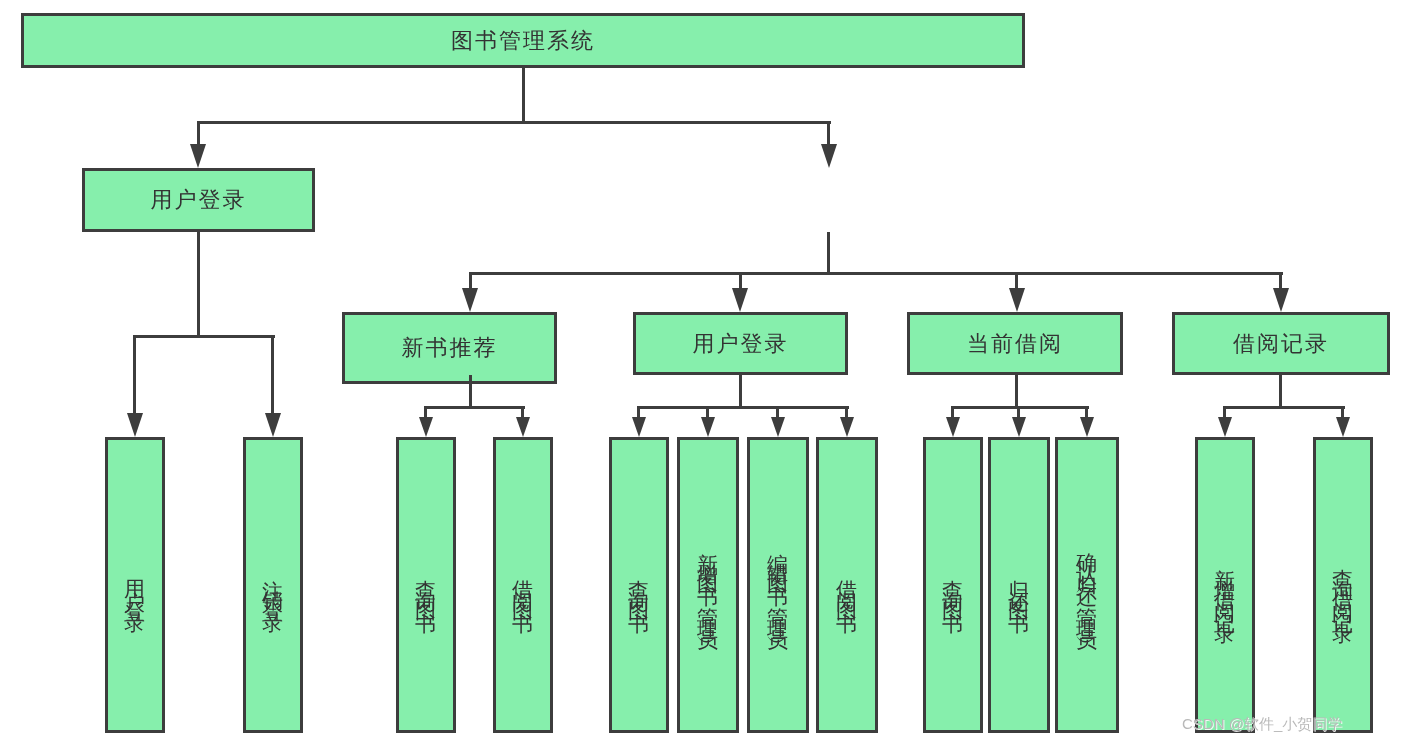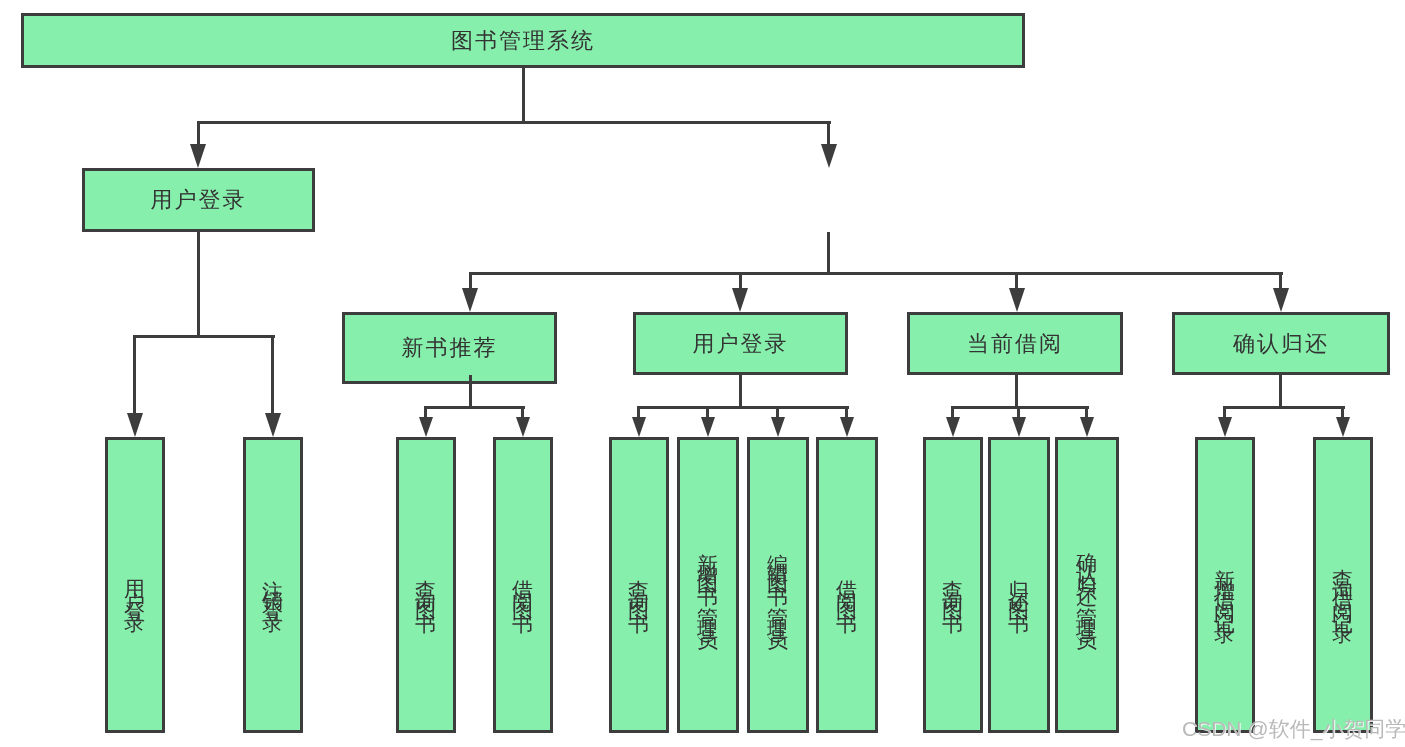--- a/index.html
+++ b/index.html
@@ -23,21 +23,21 @@
   .arrow{
     position:absolute;width:0;height:0;
     border-left:8px solid transparent;border-right:8px solid transparent;
     border-top:24px solid #3d3d3d;
   }
   .arrow.sm{
     border-left-width:7px;border-right-width:7px;border-top-width:20px;
   }
   .watermark{
     position:absolute;left:1182px;top:715px;z-index:5;
-    color:#b9b9b9;font-size:21px;white-space:nowrap;
+    color:#b9b9b9;font-size:15px;white-space:nowrap;
     text-shadow:1px 1px 0 rgba(255,255,255,0.85);
   }
 </style>
 </head>
 <body>
 
 <div class="stage">
 
   <div class="box" style="left:21px;top:13px;width:1004px;height:55px">
     <span>图书管理系统</span>
@@ -75,21 +75,21 @@
   <div class="box" style="left:342px;top:312px;width:215px;height:72px">
     <span>新书推荐</span>
   </div>
   <div class="box" style="left:633px;top:312px;width:215px;height:63px">
     <span>用户登录</span>
   </div>
   <div class="box" style="left:907px;top:312px;width:216px;height:63px">
     <span>当前借阅</span>
   </div>
   <div class="box" style="left:1172px;top:312px;width:218px;height:63px">
-    <span>确认归还</span>
+    <span>借阅记录</span>
   </div>
 
   <div class="vline" style="left:469px;top:375px;height:31px"></div>
   <div class="hline" style="left:424px;top:406px;width:101px"></div>
   <div class="vline" style="left:424px;top:406px;height:13px"></div>
   <div class="vline" style="left:521px;top:406px;height:13px"></div>
   <div class="arrow sm" style="left:419px;top:417px"></div>
   <div class="arrow sm" style="left:516px;top:417px"></div>
 
   <div class="vline" style="left:739px;top:375px;height:31px"></div>

